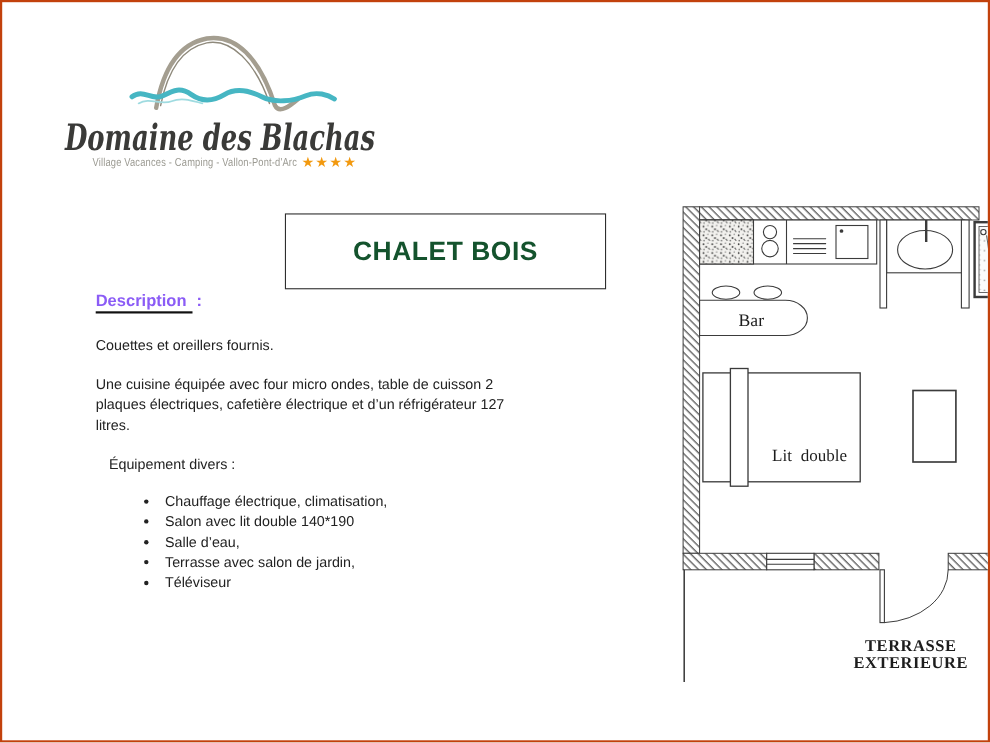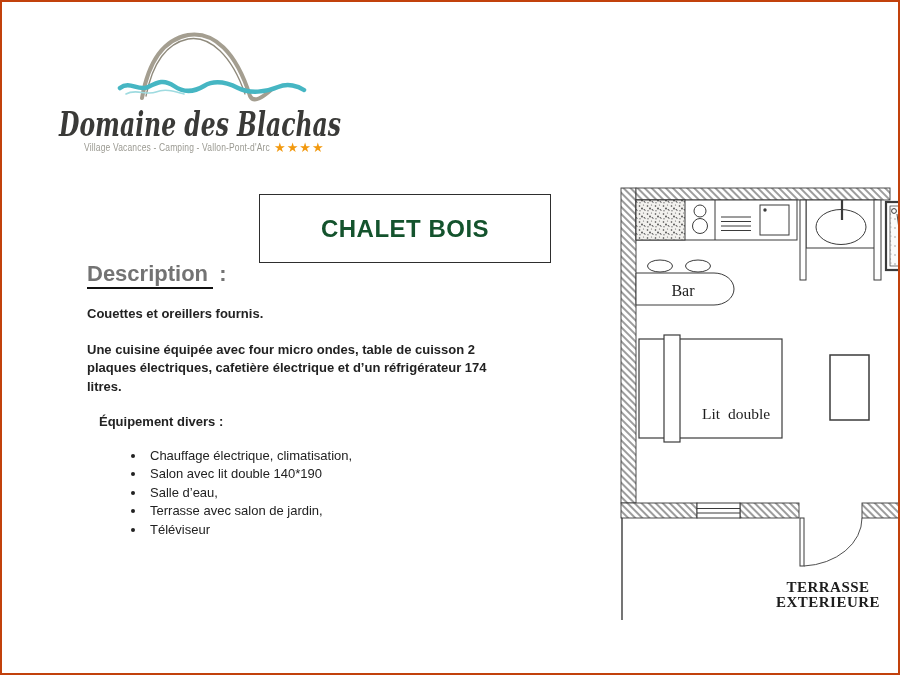--- a/index.html
+++ b/index.html
@@ -19,23 +19,23 @@
   
   .title-box{
     position:absolute;left:257px;top:192px;width:292px;height:69px;
     border:1.5px solid #2e2e2e;box-sizing:border-box;
     display:flex;flex-direction:column;align-items:center;justify-content:center;
     font-weight:bold;font-size:24px;line-height:28px;letter-spacing:.5px;color:#14532d;
     text-align:center;
   }
   
   .desc{position:absolute;left:85px;top:261px;width:402px;font-size:13px;line-height:18.5px;color:#222;}
-  .desc h2{font-size:22px;line-height:22px;margin:0 0 20px 0;font-weight:bold;color:#737373;}
+  .desc h2{font-size:15px;line-height:22px;margin:0 0 20px 0;font-weight:bold;color:#8b5cf6;}
   .desc h2 .u{border-bottom:2px solid #111;padding-right:5px;padding-bottom:1px;}
-  .desc p{margin:0 0 17px 0;font-weight:bold;}
+  .desc p{margin:0 0 17px 0;}
   .desc p.tight{margin:12px;}
   .desc ul{margin:15px;padding-left:44px;list-style:disc;}
   .desc ul li{padding-left:4px;}
   .desc .footer{margin-top:17px;}
   
   .plan{position:absolute;left:612px;top:178px;width:288px;height:442px;}
   .plan-label{font-family:"Liberation Serif",serif;fill:#1d1d1d;}
   .plan-label.bar{font-size:16px;}
   .plan-label.bed{font-size:15.5px;word-spacing:4px;}
   .plan-label.terrace{font-size:15px;font-weight:bold;letter-spacing:.5px;}
@@ -55,21 +55,21 @@
     <text class="logo-stars" x="224" y="130">★★★★</text>
   </svg>
 
   <div class="title-box">
     <div>CHALET BOIS</div>
   </div>
 
   <div class="desc">
     <h2><span class="u">Description</span> <span>:</span></h2>
     <p>Couettes et oreillers fournis.</p>
-    <p>Une cuisine équipée avec four micro ondes, table de cuisson 2 plaques électriques, cafetière électrique et d’un réfrigérateur 174 litres.</p>
+    <p>Une cuisine équipée avec four micro ondes, table de cuisson 2 plaques électriques, cafetière électrique et d’un réfrigérateur 127 litres.</p>
     <p class="tight">Équipement divers :</p>
     <ul>
       <li>Chauffage électrique, climatisation,</li>
       <li>Salon avec lit double 140*190</li>
       <li>Salle d’eau,</li>
       <li>Terrasse avec salon de jardin,</li>
       <li>Téléviseur</li>
     </ul>
   </div>
 

